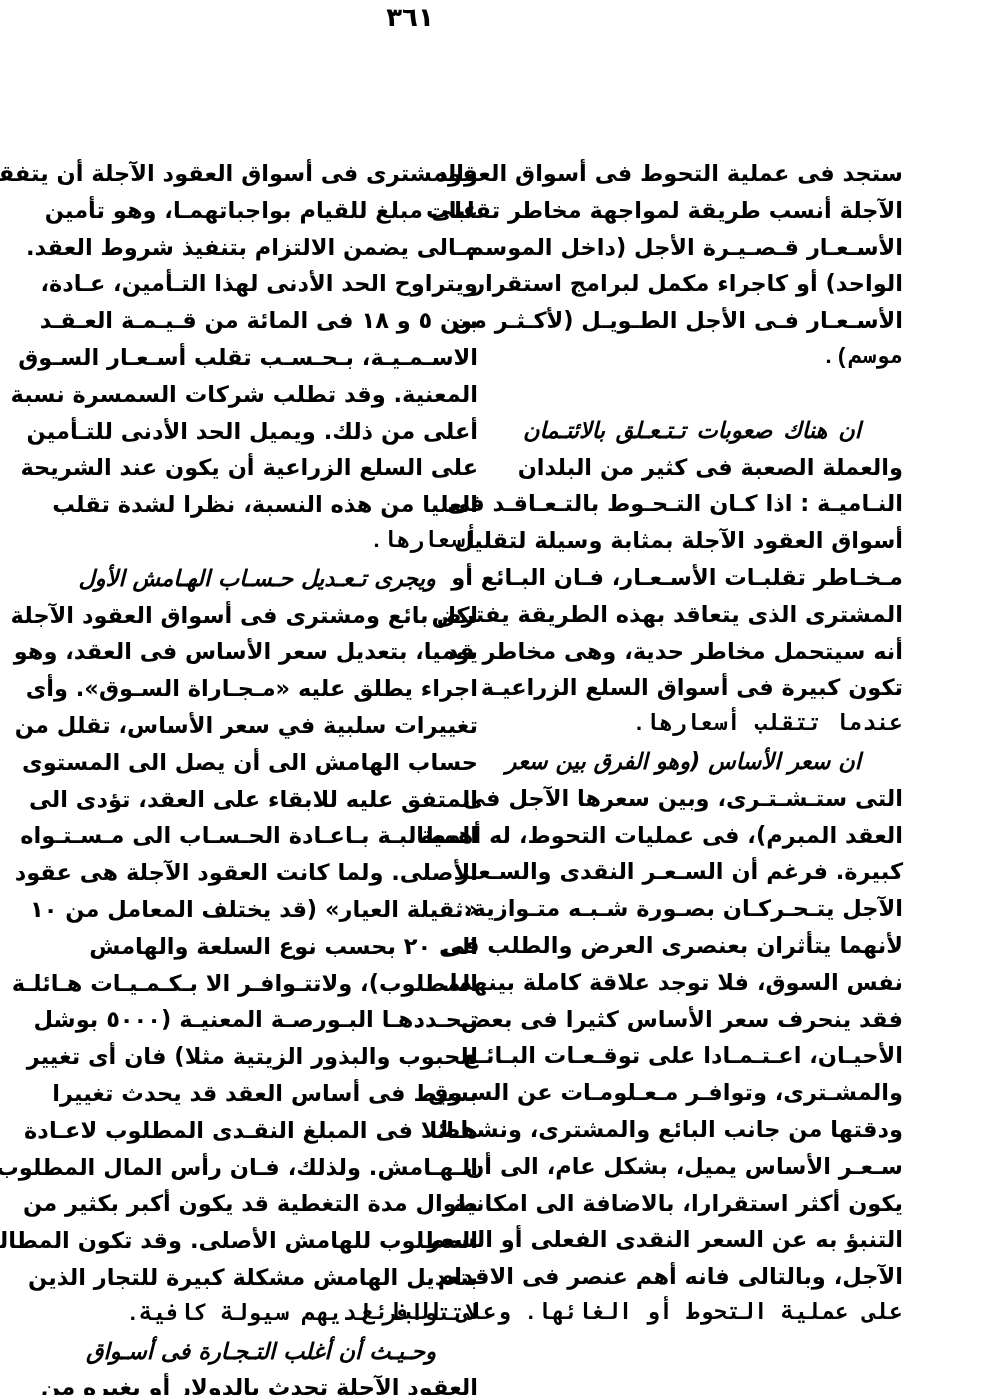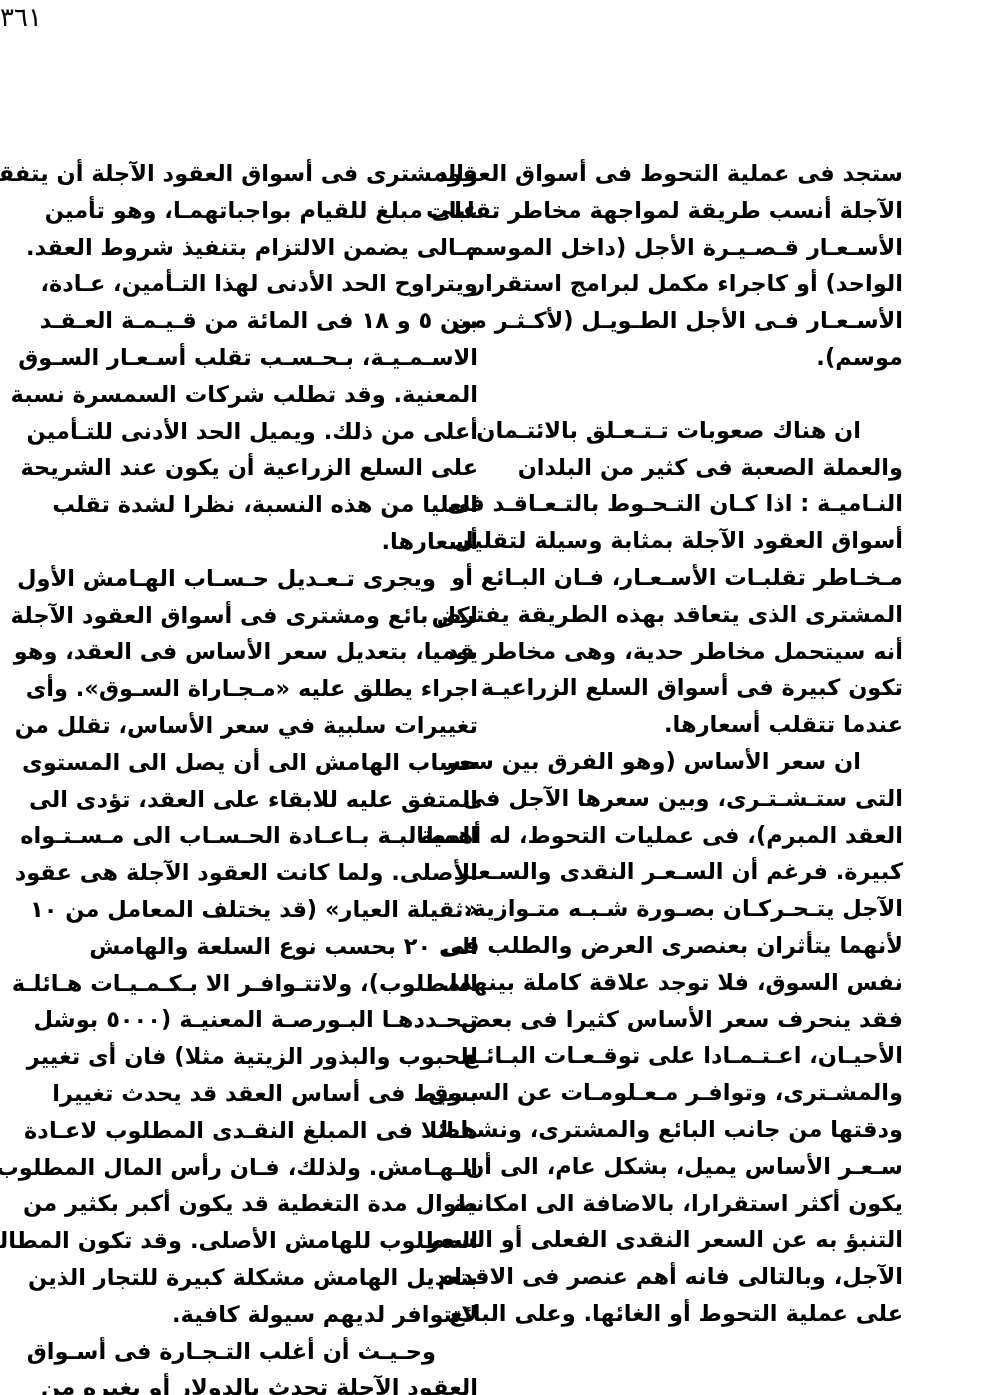--- a/index.html
+++ b/index.html
@@ -1,32 +1,32 @@
 <!DOCTYPE html>
 <html><head>
   <meta charset="utf-8">
   <style>
     html, body { margin: 0; padding: 0; background: #ffffff; }
     body {
       width: 1000px; height: 1395px; position: relative; overflow: hidden;
       font-family: "DejaVu Sans", sans-serif; color: #000;
     }
     .page-number {
-      position: absolute; top: 2px; left: 0; width: 820px; text-align: left;
-      font-size: 26px; font-weight: normal; direction: rtl; line-height: 30px;
+      position: absolute; top: 2px; left: 0; width: 820px; text-align: center;
+      font-size: 26px; font-weight: bold; direction: rtl; line-height: 30px;
     }
     .column {
       position: absolute; top: 155px; width: 380px; direction: rtl;
       font-size: 22.5px; line-height: 36.8px; font-weight: bold;
     }
     .col-right { left: 523px; }
     .col-left { left: 98px; }
     .line { display: block; white-space: nowrap; text-align: justify; text-align-last: justify; height: 36.8px; overflow: visible; }
-    .line.last { text-align-last: right; }
-    .line.indent { padding-right: 42px; }
+    .line.last { text-align-last: right; font-family: Liberation Mono, monospace; }
+    .line.indent { padding-right: 42px; font-style: italic; }
     .gap { display: block; height: 36px; }
     .heading { font-weight: 900; }
   </style>
 </head>
 <body>
 
 <div class="page-number">٣٦١</div>
 
 <div class="column col-right">
   <div>

